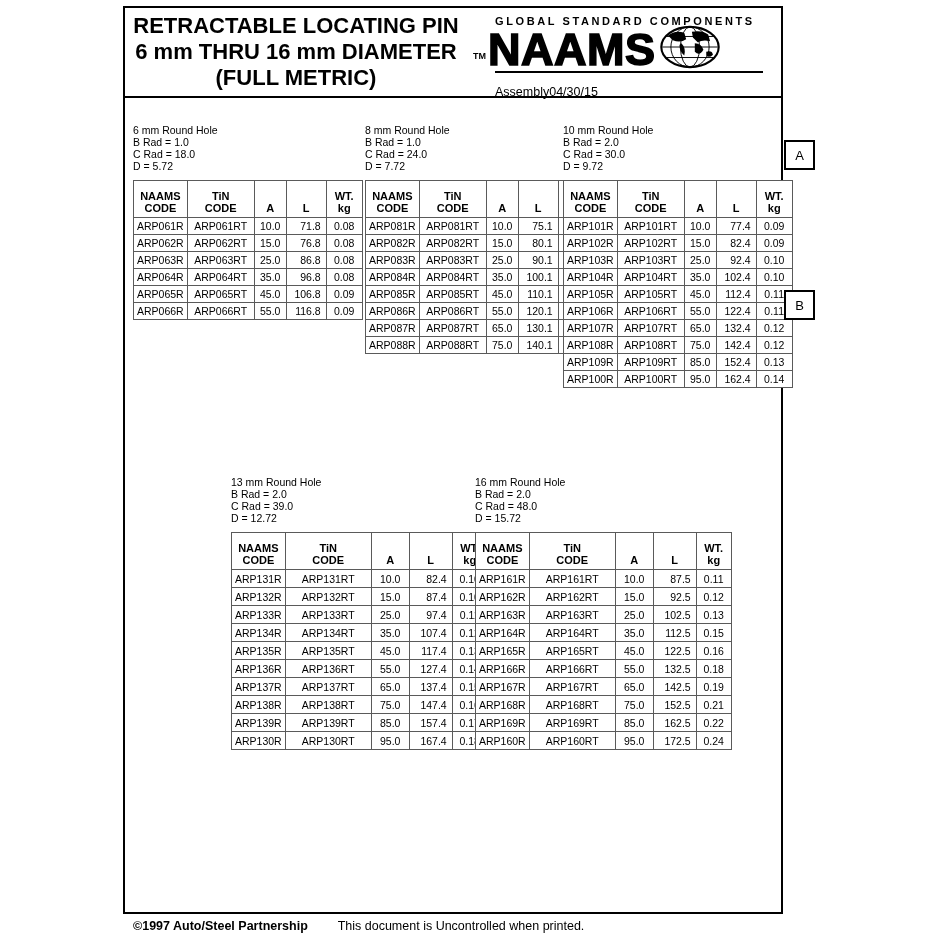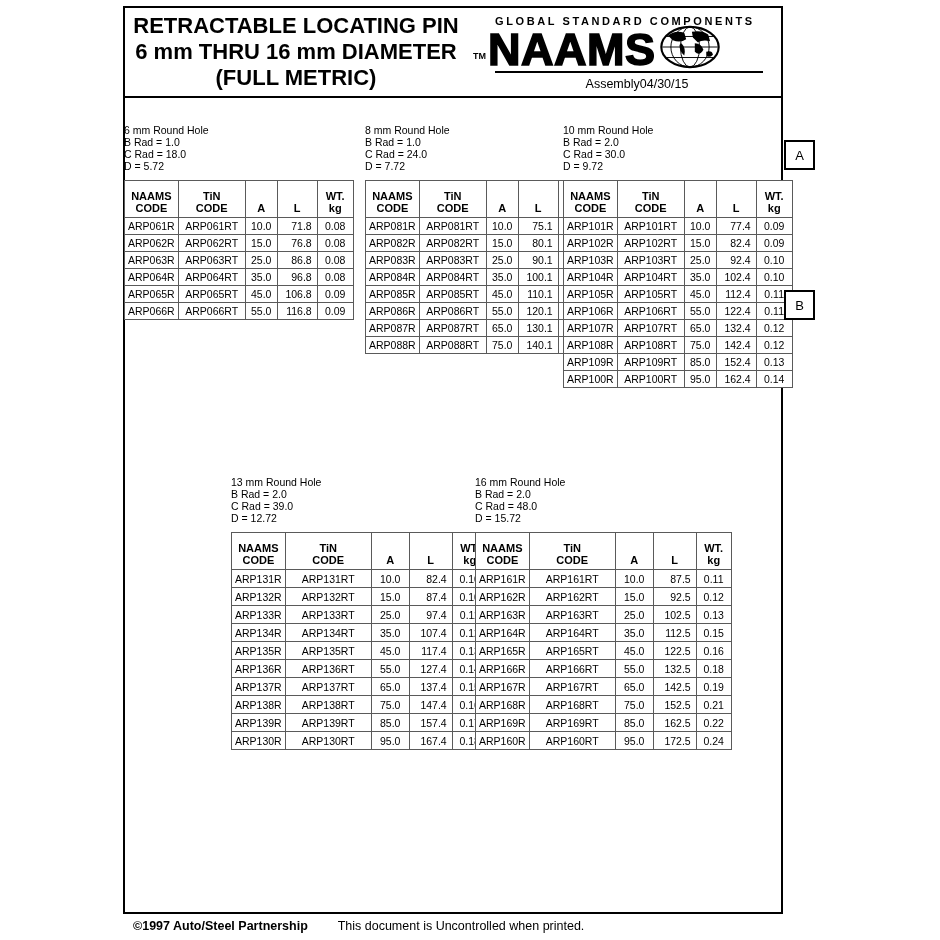--- a/index.html
+++ b/index.html
@@ -25,33 +25,33 @@
   }
   .naams-row{display:flex;align-items:flex-end;margin-top:-2px;}
   .tm{font-size:9px;font-weight:bold;margin:0 2px 9px 0;}
   .naams{
     font-size:45px;font-weight:bold;letter-spacing:0.5px;line-height:0.92;
     -webkit-text-stroke:1.6px #000;
   }
   .globe{margin:0 0 1px 3px;}
   .brand-rule{border-top:2.5px solid #000;margin-left:22px;margin-top:1px;}
   .brand-sub{
-    display:flex;justify-content:center;margin-left:38px;
-    font-size:12.5px;padding-top:4px;
+    display:flex;justify-content:flex-start;margin-left:22px;
+    font-size:12.5px;padding-top:12px;
   }
   
   .marker{
     position:absolute;width:27px;height:26px;border:2px solid #000;background:#fff;
     display:flex;align-items:center;justify-content:center;font-size:13px;z-index:5;
   }
   .marker-a{left:784px;top:140px;}
   .marker-b{left:784px;top:290px;}
   
   .section{position:absolute;}
-  .s1{left:124px;top:124px;}
+  .s1{left:133px;top:124px;}
   .s2{left:365px;top:124px;}
   .s3{left:563px;top:124px;}
   .s4{left:204px;top:476px;padding-left:27px;}
   .s5{left:475px;top:476px;}
   .section-header{font-size:10.5px;line-height:12px;margin-bottom:8px;}
   table.parts-table{border-collapse:collapse;background:#fff;}
   .parts-table th,.parts-table td{
     border:1px solid #5a5a5a;text-align:center;padding:0 3px;box-sizing:content-box;
   }
   .parts-table th{

